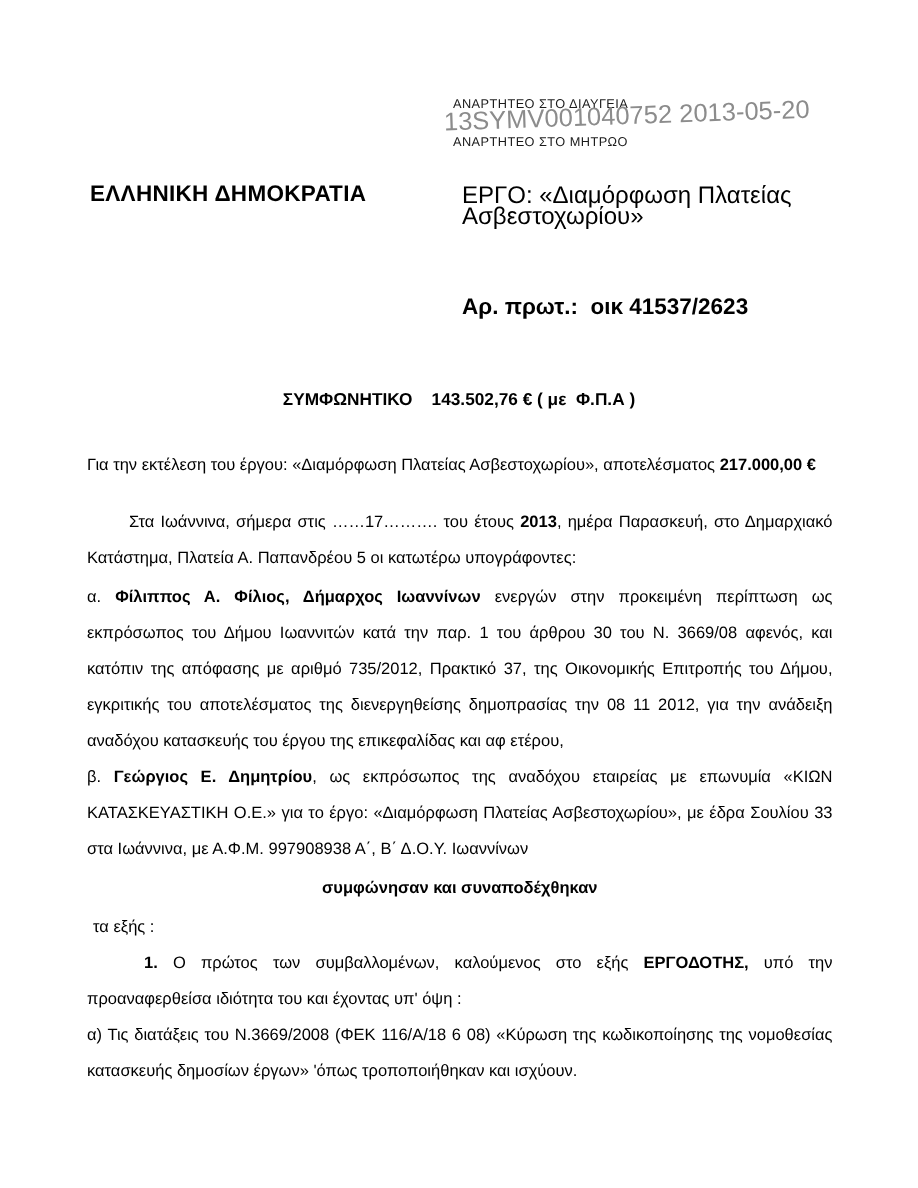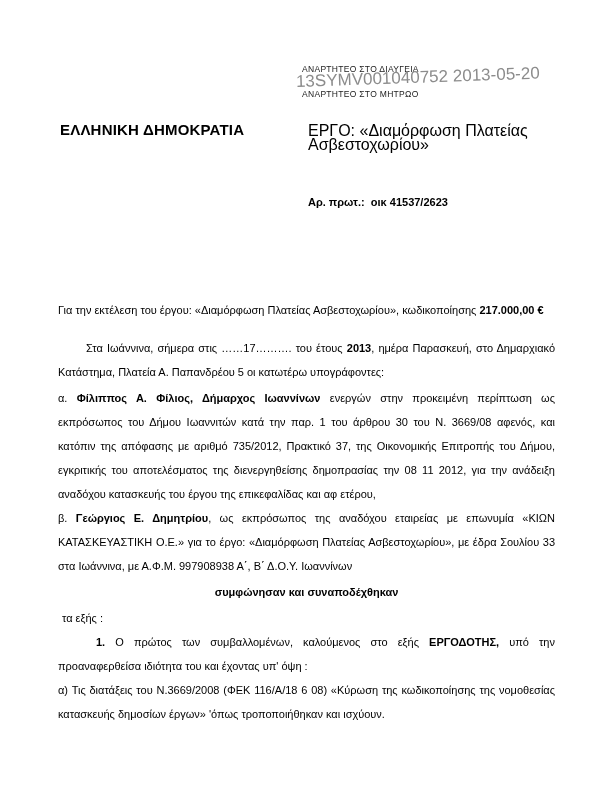--- a/index.html
+++ b/index.html
@@ -48,21 +48,21 @@
     left: 308px;
     top: 124px;
     width: 252px;
     font-size: 16px;
     line-height: 14px;
   }
   .protocol-line {
     position: absolute;
     left: 308px;
     top: 196px;
-    font-size: 11px;
+    font-size: 15px;
     font-weight: bold;
     white-space: pre;
   }
   
   .doc-title {
     position: absolute;
     left: 0;
     top: 261px;
     width: 612px;
     text-align: center;
@@ -102,23 +102,24 @@
   <div class="stamp-small bottom">ΑΝΑΡΤΗΤΕΟ ΣΤΟ ΜΗΤΡΩΟ</div>
 
   <div class="org-block">
     <div>ΕΛΛΗΝΙΚΗ  ΔΗΜΟΚΡΑΤΙΑ</div>
   </div>
 
   <div class="project-line">ΕΡΓΟ: «Διαμόρφωση Πλατείας Ασβεστοχωρίου»</div>
 
   <div class="protocol-line">Αρ. πρωτ.:  οικ 41537/2623</div>
 
+  <div class="doc-title">ΣΥΜΦΩΝΗΤΙΚΟ    143.502,76 € ( με  Φ.Π.Α )</div>
 
   <div class="body-text">
-    <p class="p-intro"><span>Για την εκτέλεση του έργου: </span><span>«Διαμόρφωση Πλατείας Ασβεστοχωρίου», </span><span>κωδικοποίησης </span><span class="bold">217.000,00 €</span></p>
+    <p class="p-intro"><span>Για την εκτέλεση του έργου: </span><span>«Διαμόρφωση Πλατείας Ασβεστοχωρίου», </span><span>αποτελέσματος </span><span class="bold">217.000,00 €</span></p>
     <p class="p-place"><span>Στα Ιωάννινα, σήμερα στις ……17………. του έτους </span><span class="bold">2013</span><span>, ημέρα Παρασκευή, στο Δημαρχιακό Κατάστημα, Πλατεία Α. Παπανδρέου 5 οι κατωτέρω υπογράφοντες:</span></p>
     <p><span>α. </span><span class="bold">Φίλιππος Α. Φίλιος, Δήμαρχος Ιωαννίνων</span><span> ενεργών στην προκειμένη περίπτωση ως εκπρόσωπος του  Δήμου Ιωαννιτών κατά την παρ. 1 του άρθρου 30 του Ν. 3669/08 αφενός, και κατόπιν της απόφασης με αριθμό 735/2012, Πρακτικό 37, της Οικονομικής Επιτροπής του Δήμου, εγκριτικής του αποτελέσματος της διενεργηθείσης δημοπρασίας την 08 11 2012, για την ανάδειξη αναδόχου κατασκευής του έργου της επικεφαλίδας και αφ ετέρου,</span></p>
     <p><span>β. </span><span class="bold">Γεώργιος Ε. Δημητρίου</span><span>, ως εκπρόσωπος της αναδόχου εταιρείας με επωνυμία «ΚΙΩΝ ΚΑΤΑΣΚΕΥΑΣΤΙΚΗ Ο.Ε.» για το έργο: «Διαμόρφωση Πλατείας Ασβεστοχωρίου», με έδρα Σουλίου 33 στα Ιωάννινα, με Α.Φ.Μ. 997908938  Α΄, Β΄ Δ.Ο.Υ. Ιωαννίνων</span></p>
     <p class="p-heading">συμφώνησαν και συναποδέχθηκαν</p>
     <p class="p-follows">τα εξής :</p>
     <p class="p-clause1"><span class="bold">1.</span><span> Ο πρώτος   των συμβαλλομένων, καλούμενος στο εξής </span><span class="bold">ΕΡΓΟΔΟΤΗΣ,</span><span> υπό την προαναφερθείσα ιδιότητα του και έχοντας υπ' όψη :</span></p>
     <p><span>α) Τις διατάξεις   του Ν.3669/2008 (ΦΕΚ   116/Α/18 6 08) «Κύρωση της κωδικοποίησης της νομοθεσίας κατασκευής δημοσίων έργων» 'όπως τροποποιήθηκαν και ισχύουν.</span></p>
   </div>
 
 </div>

